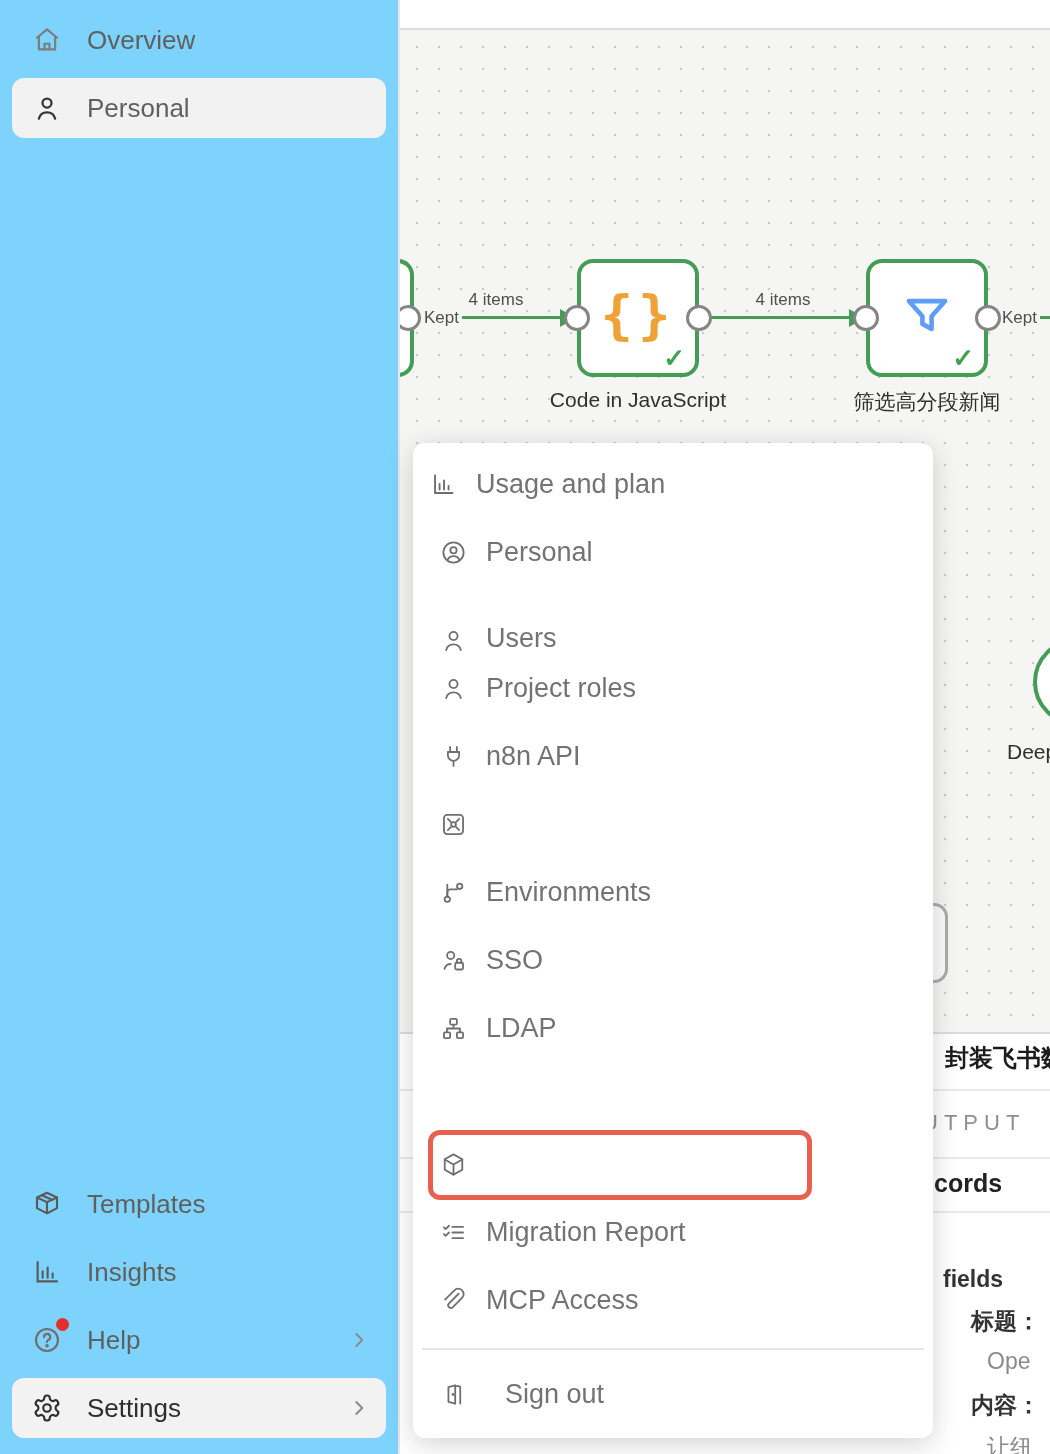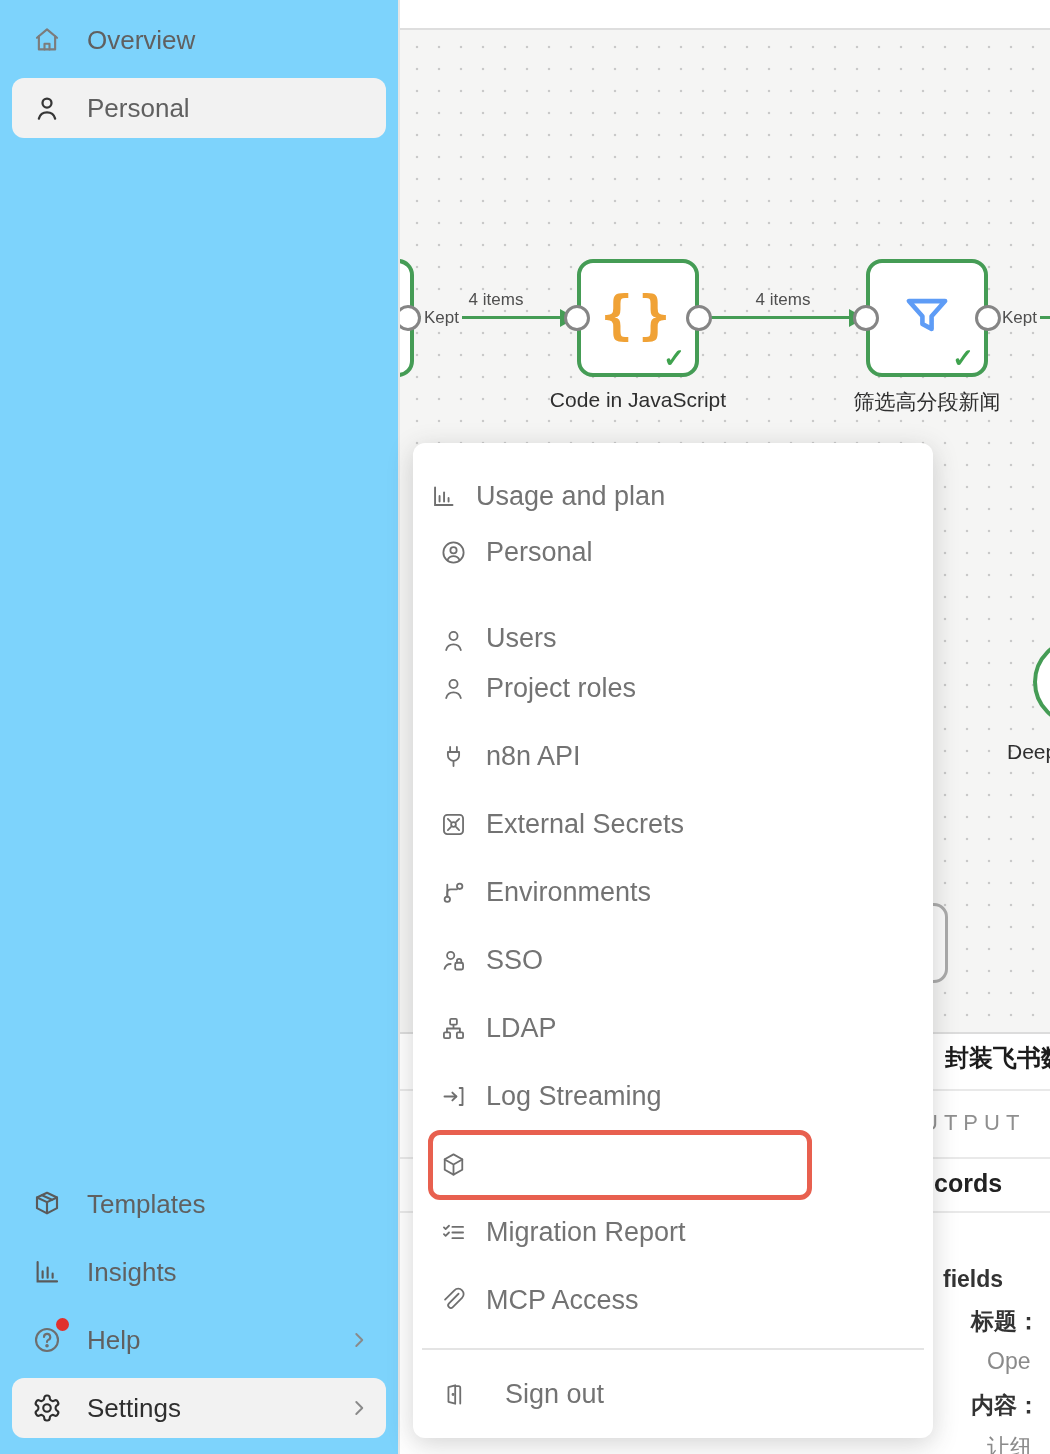--- a/index.html
+++ b/index.html
@@ -178,21 +178,21 @@
     </svg>
     <span>Settings</span>
     <svg class="chev" width="26" height="26" viewBox="0 0 24 24" fill="none" stroke="#8a8a8a" stroke-width="1.8" stroke-linecap="round" stroke-linejoin="round">
         <path d="M9.5 6.5 15 12l-5.5 5.5"></path>
       </svg>
   </div>
 </div>
 
 <div class="menu">
 
-  <div class="menu-item" style="top:19px;padding-left:17px;">
+  <div class="menu-item" style="top:7px;padding-left:17px;">
     <svg width="27" height="27" viewBox="0 0 24 24" fill="none" stroke="#6f6f6f" stroke-width="1.7" stroke-linecap="round">
       <path d="M4.5 4v15.5H20"></path>
         <path d="M8.5 16.5v-5"></path>
         <path d="M12.5 16.5v-8"></path>
         <path d="M16.5 16.5v-3.2"></path>
     </svg>
     <span>Usage and plan</span>
   </div>
 
   <div class="menu-item" style="top:75px;">
@@ -232,21 +232,20 @@
 
   <div class="menu-item" style="top:347px;">
     <svg width="27" height="27" viewBox="0 0 24 24" fill="none" stroke="#6f6f6f" stroke-width="1.6" stroke-linecap="round">
       <rect x="3.5" y="3.5" width="17" height="17" rx="3"></rect>
         <circle cx="12" cy="12" r="2.1"></circle>
         <path d="M7 7l2.6 2.6"></path>
         <path d="M17 7l-2.6 2.6"></path>
         <path d="M7 17l2.6-2.6"></path>
         <path d="M17 17l-2.6-2.6"></path>
     </svg>
-    <span>External Secrets</span>
   </div>
 
   <div class="menu-item" style="top:415px;">
     <svg width="27" height="27" viewBox="0 0 24 24" fill="none" stroke="#6f6f6f" stroke-width="1.6" stroke-linecap="round" stroke-linejoin="round">
       <circle cx="6.5" cy="18" r="2.4"></circle>
         <circle cx="17.5" cy="6.5" r="2.4"></circle>
         <path d="M6.5 15.6V12c0-1.8 1.2-2.8 3-2.8h5.6"></path>
         <path d="M6.5 15.6V5"></path>
     </svg>
     <span>Environments</span>
@@ -265,28 +264,20 @@
   <div class="menu-item" style="top:551px;">
     <svg width="27" height="27" viewBox="0 0 24 24" fill="none" stroke="#6f6f6f" stroke-width="1.6" stroke-linejoin="round">
       <rect x="9" y="3.5" width="6" height="5" rx="1"></rect>
         <rect x="3.5" y="15.5" width="5.5" height="5" rx="1"></rect>
         <rect x="15" y="15.5" width="5.5" height="5" rx="1"></rect>
         <path d="M12 8.5v3.5M6.2 15.5V12h11.5v3.5"></path>
     </svg>
     <span>LDAP</span>
   </div>
 
-  <div class="menu-item" style="top:619px;">
-    <svg width="27" height="27" viewBox="0 0 24 24" fill="none" stroke="#6f6f6f" stroke-width="1.7" stroke-linecap="round" stroke-linejoin="round">
-      <path d="M4 12h10.5"></path>
-        <path d="M11 8.5 14.5 12 11 15.5"></path>
-        <path d="M17.5 4.5h2.5v15h-2.5"></path>
-    </svg>
-    <span>Log Streaming</span>
-  </div>
 
   <div class="menu-item" style="top:687px;">
     <svg width="27" height="27" viewBox="0 0 24 24" fill="none" stroke="#6f6f6f" stroke-width="1.6" stroke-linejoin="round" stroke-linecap="round">
       <path d="M12 3l7.8 4.4v9.2L12 21l-7.8-4.4V7.4z"></path>
         <path d="M12 12l7.8-4.4M12 12 4.2 7.6M12 12v9"></path>
     </svg>
   </div>
 
   <div class="menu-item" style="top:755px;">
     <svg width="27" height="27" viewBox="0 0 24 24" fill="none" stroke="#6f6f6f" stroke-width="1.6" stroke-linecap="round" stroke-linejoin="round">

